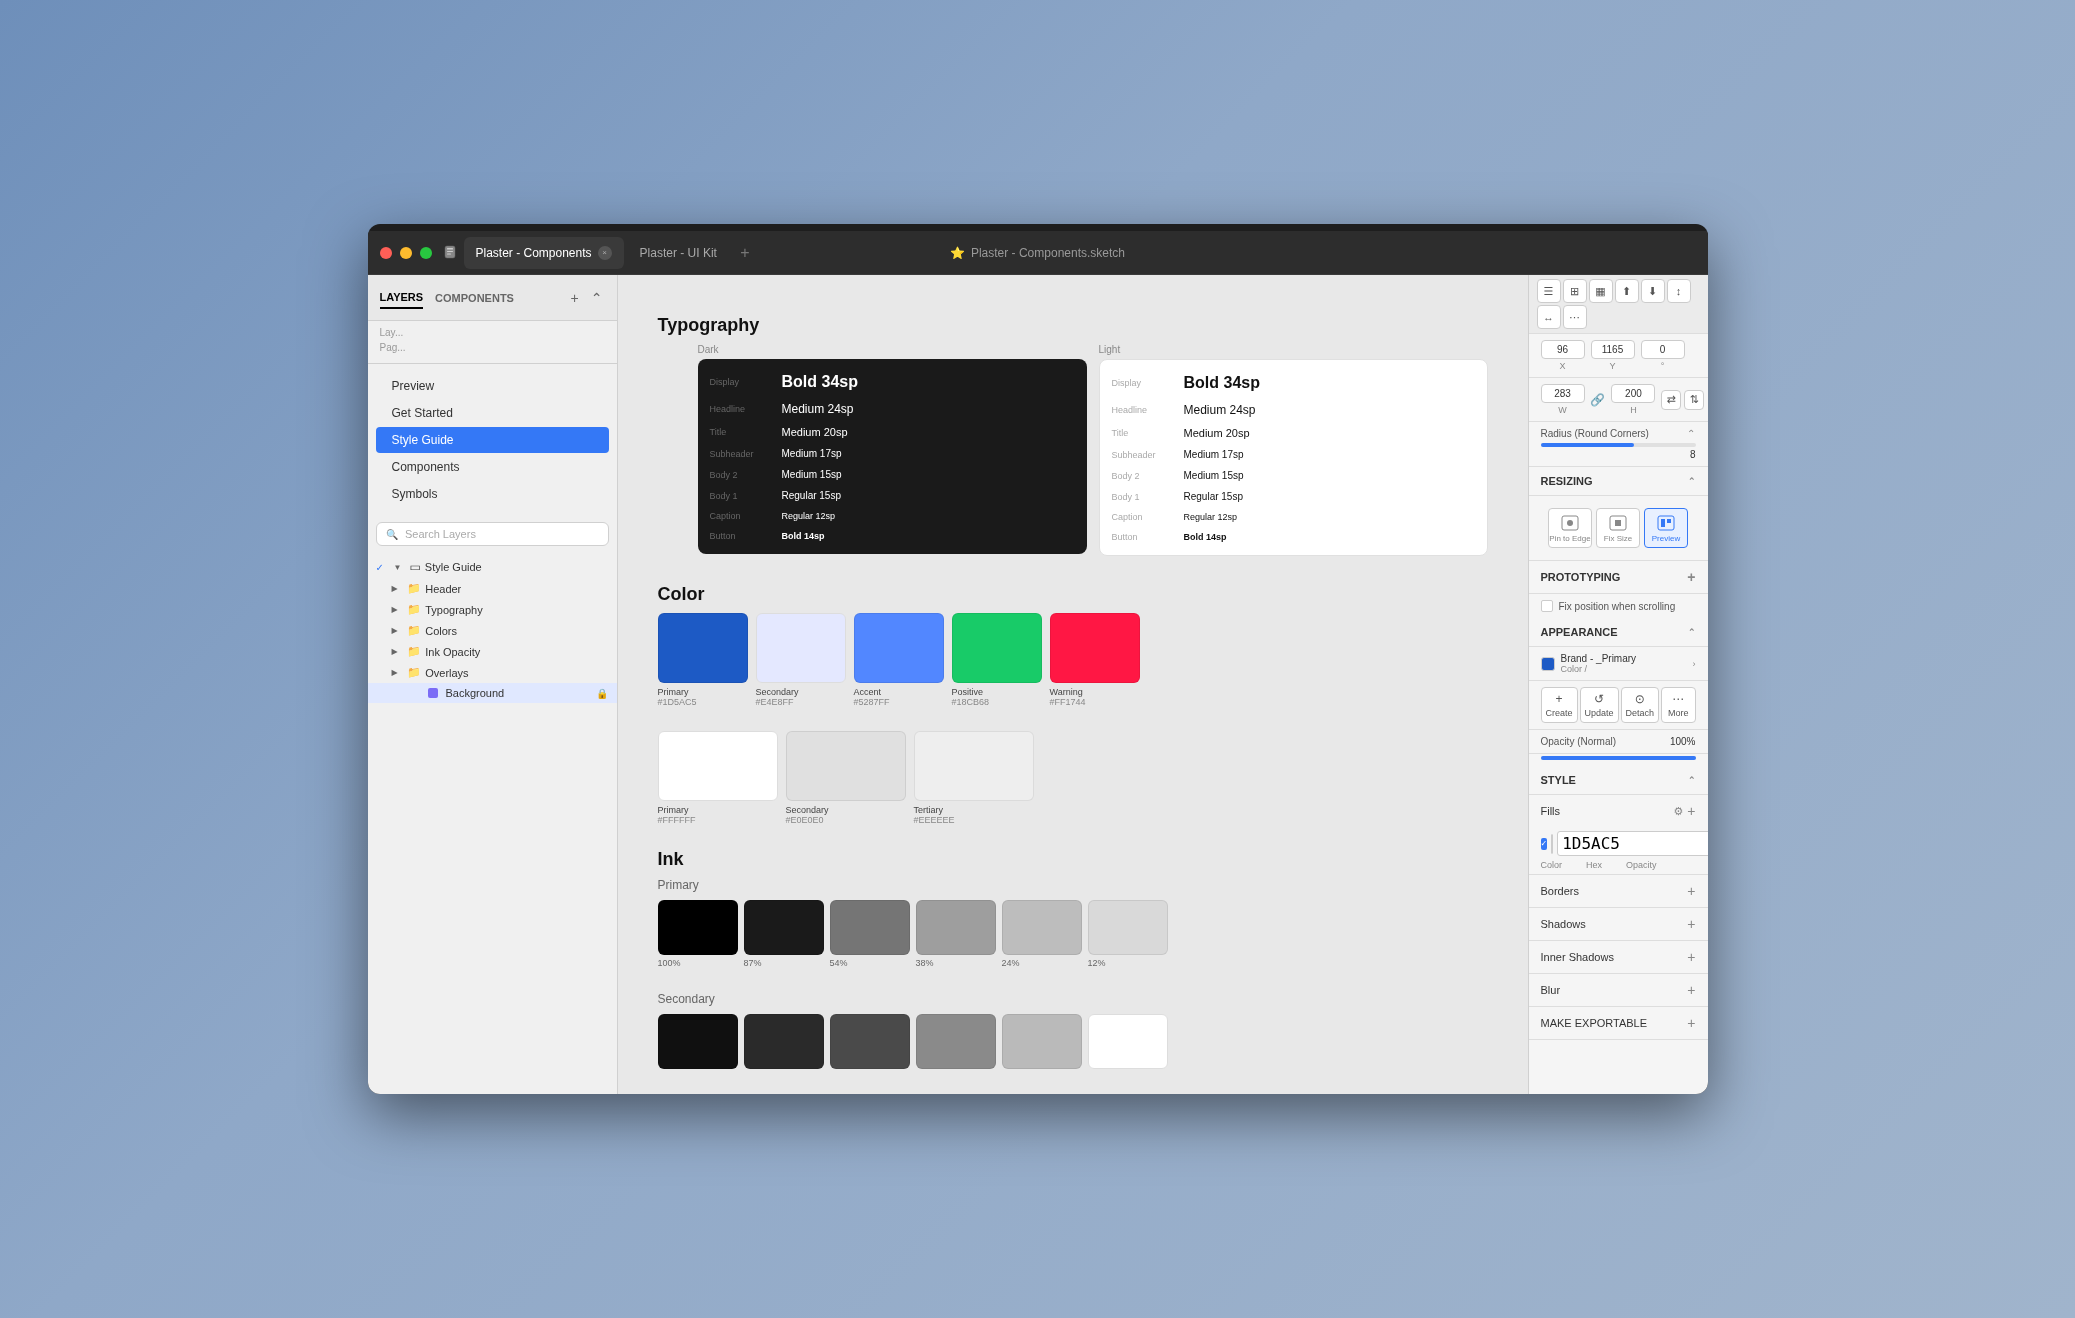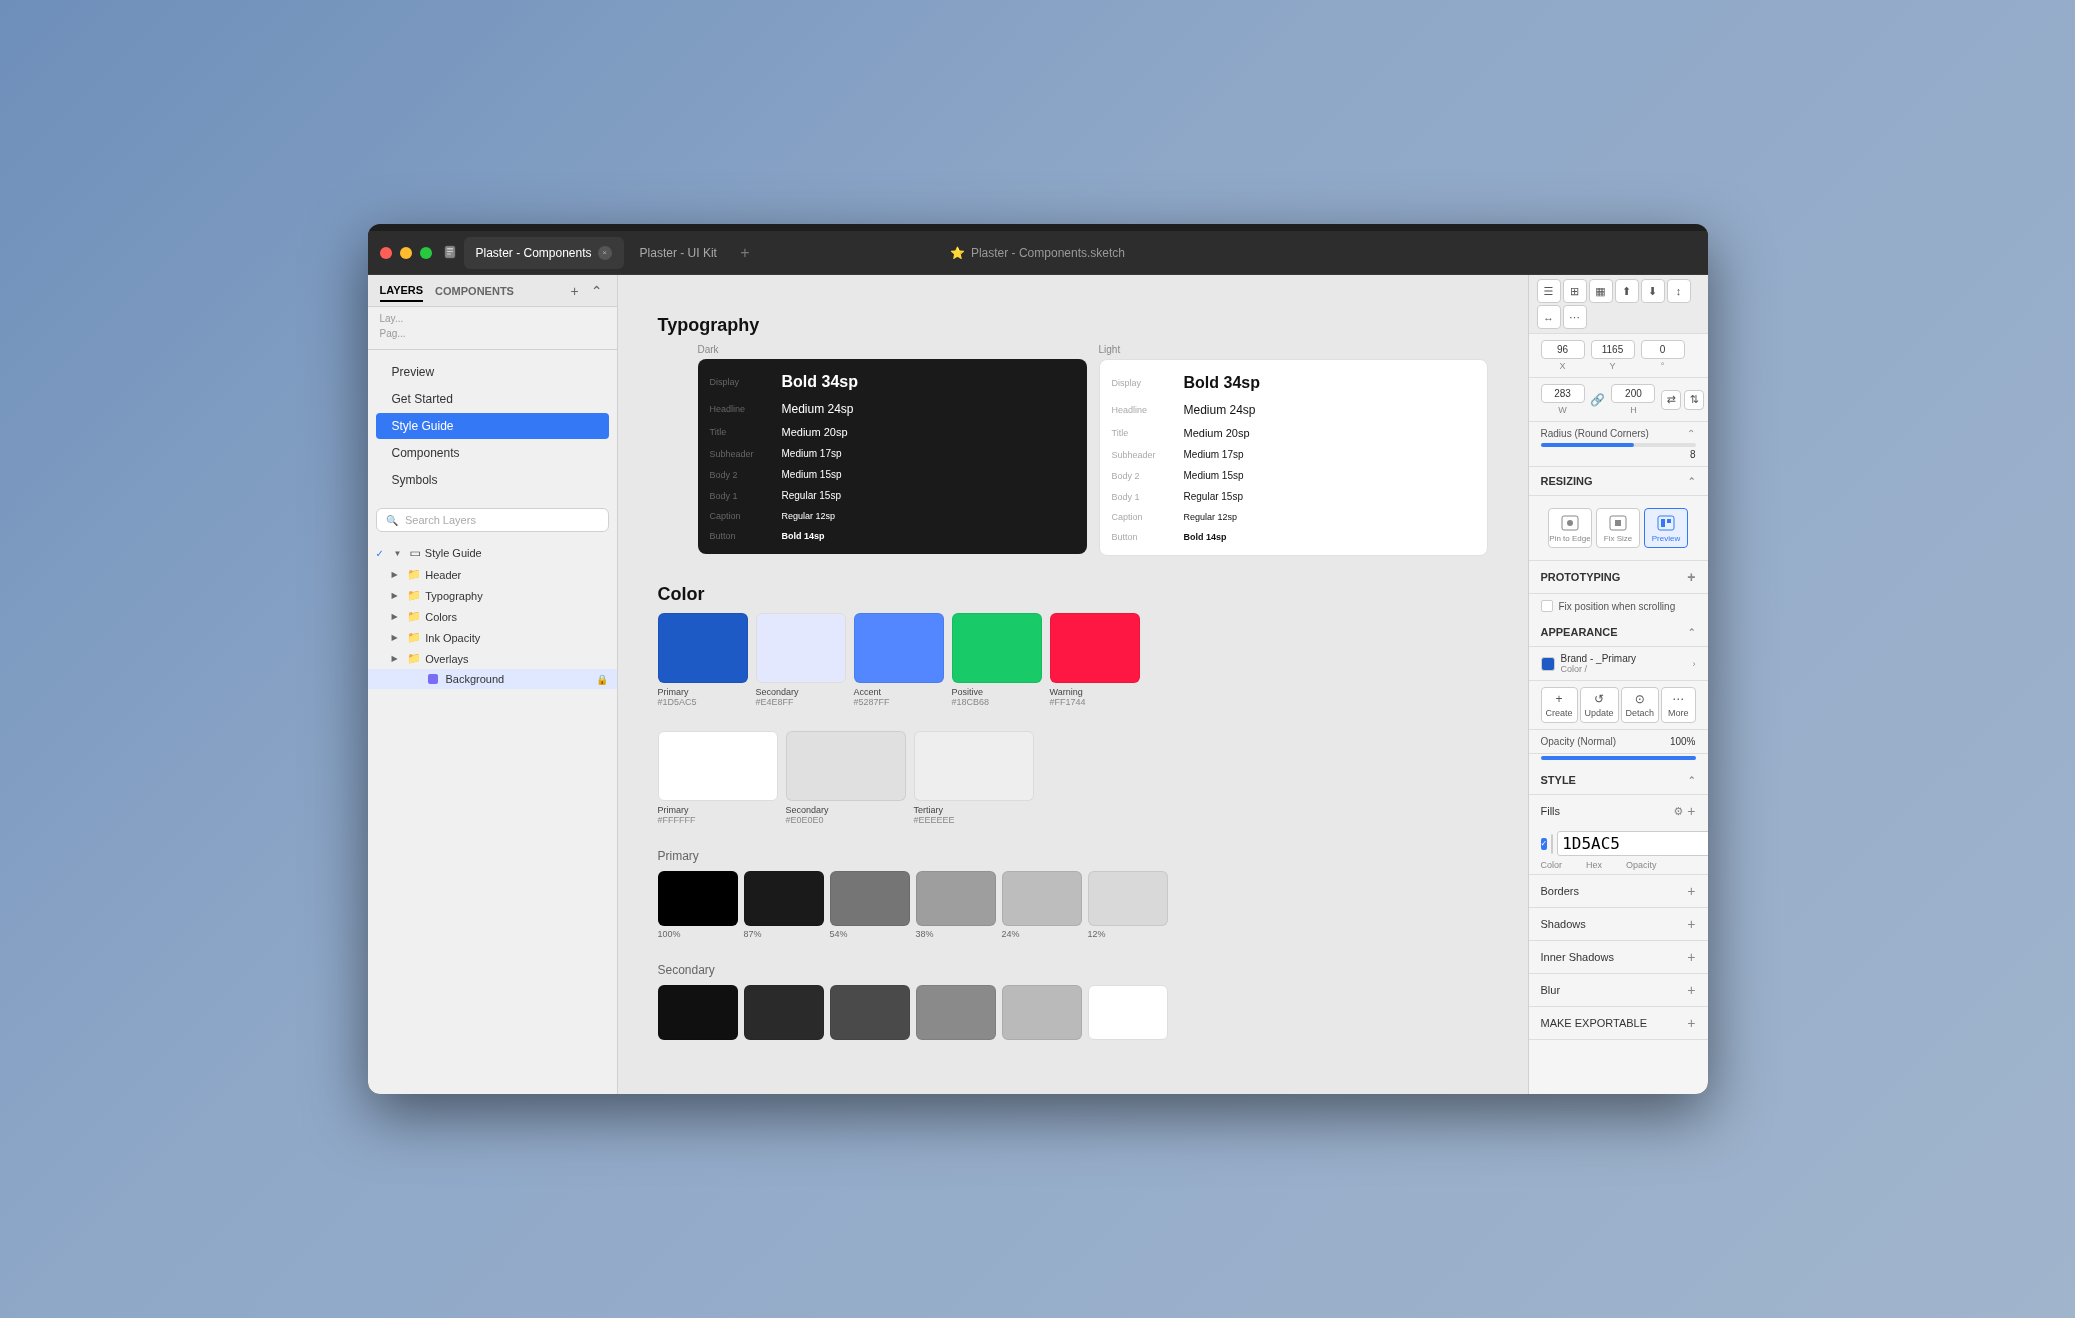--- a/index.html
+++ b/index.html
@@ -112,21 +112,21 @@
       background: #f0f0f0;
       border-right: 1px solid #d0d0d0;
       display: flex;
       flex-direction: column;
       flex-shrink: 0;
     }
     .sidebar-tabs {
       display: flex;
       align-items: center;
       padding: 0 12px;
-      height: 32px;
+      height: 46px;
       background: #e8e8e8;
       border-bottom: 1px solid #d0d0d0;
       gap: 12px;
     }
     .sidebar-tab {
       font-size: 11px;
       font-weight: 600;
       color: #666;
       cursor: pointer;
       padding: 4px 0;
@@ -709,20 +709,21 @@
                 <div class="swatch-hex">#E0E0E0</div>
               </div>
               <div class="swatch-item">
                 <div class="swatch" style="background:#EEEEEE; width:120px; height:70px;"></div>
                 <div class="swatch-name">Tertiary</div>
                 <div class="swatch-hex">#EEEEEE</div>
               </div>
             </div>
           </div>
 
+          <div class="section-main-title" style="margin-top:16px;">Ink</div>
           <div class="color-section">
             <div class="color-section-label">Primary</div>
             <div class="ink-swatches">
               <div class="ink-swatch">
                 <div class="ink-box" style="background:#000000;"></div>
                 <div class="ink-pct">100%</div>
               </div>
               <div class="ink-swatch">
                 <div class="ink-box" style="background:#1a1a1a;"></div>
                 <div class="ink-pct">87%</div>

